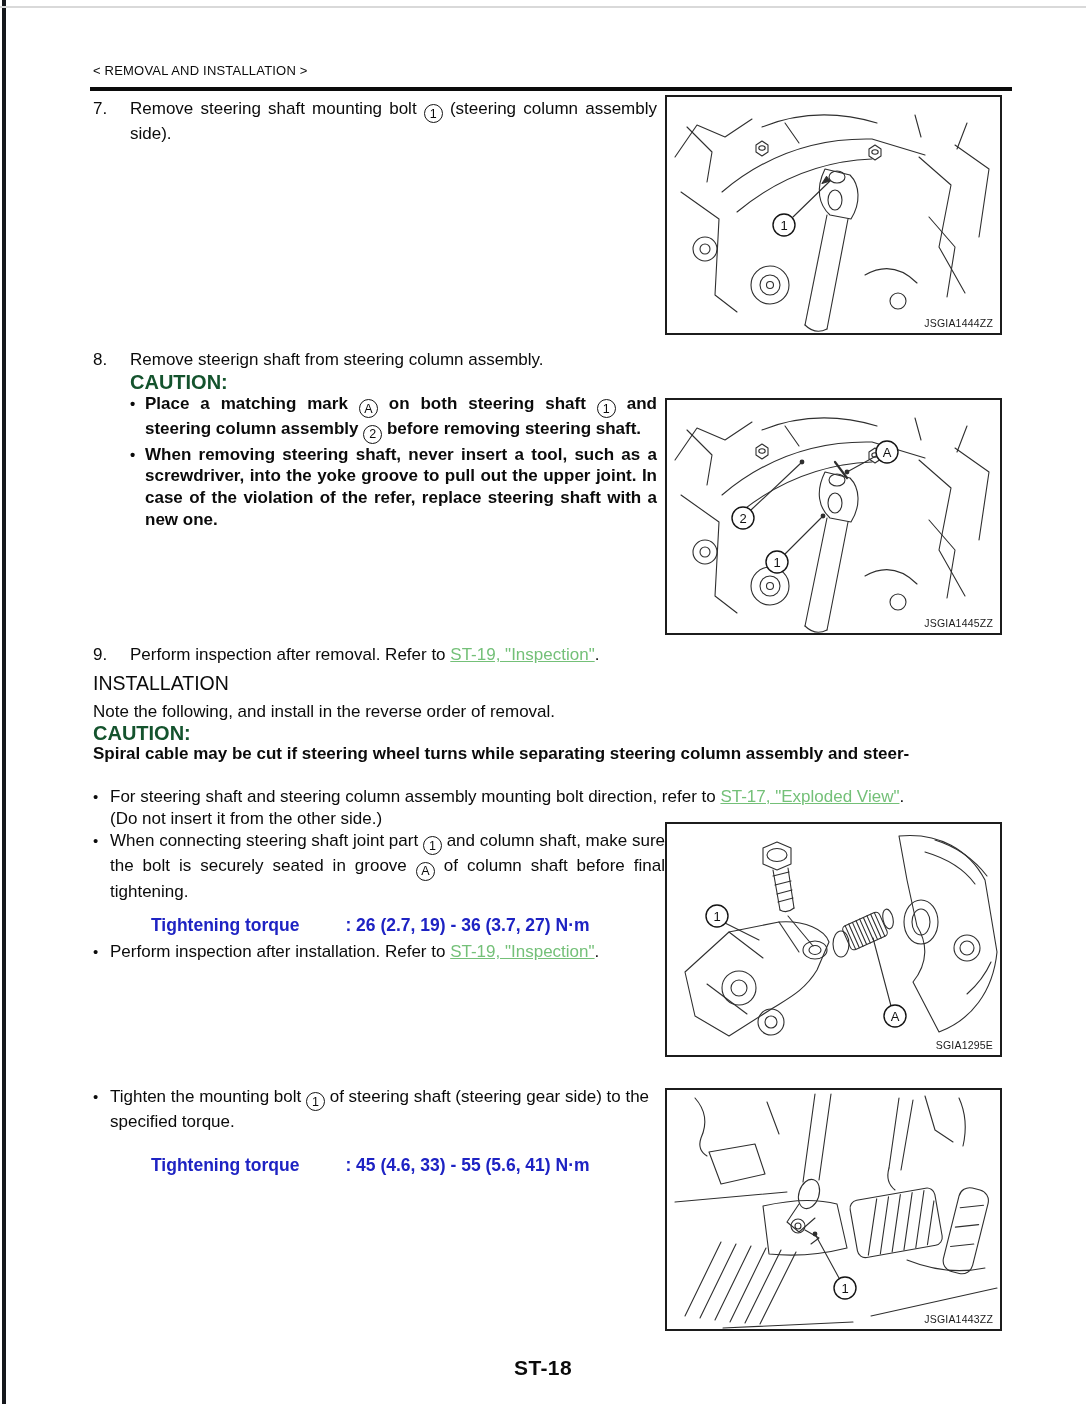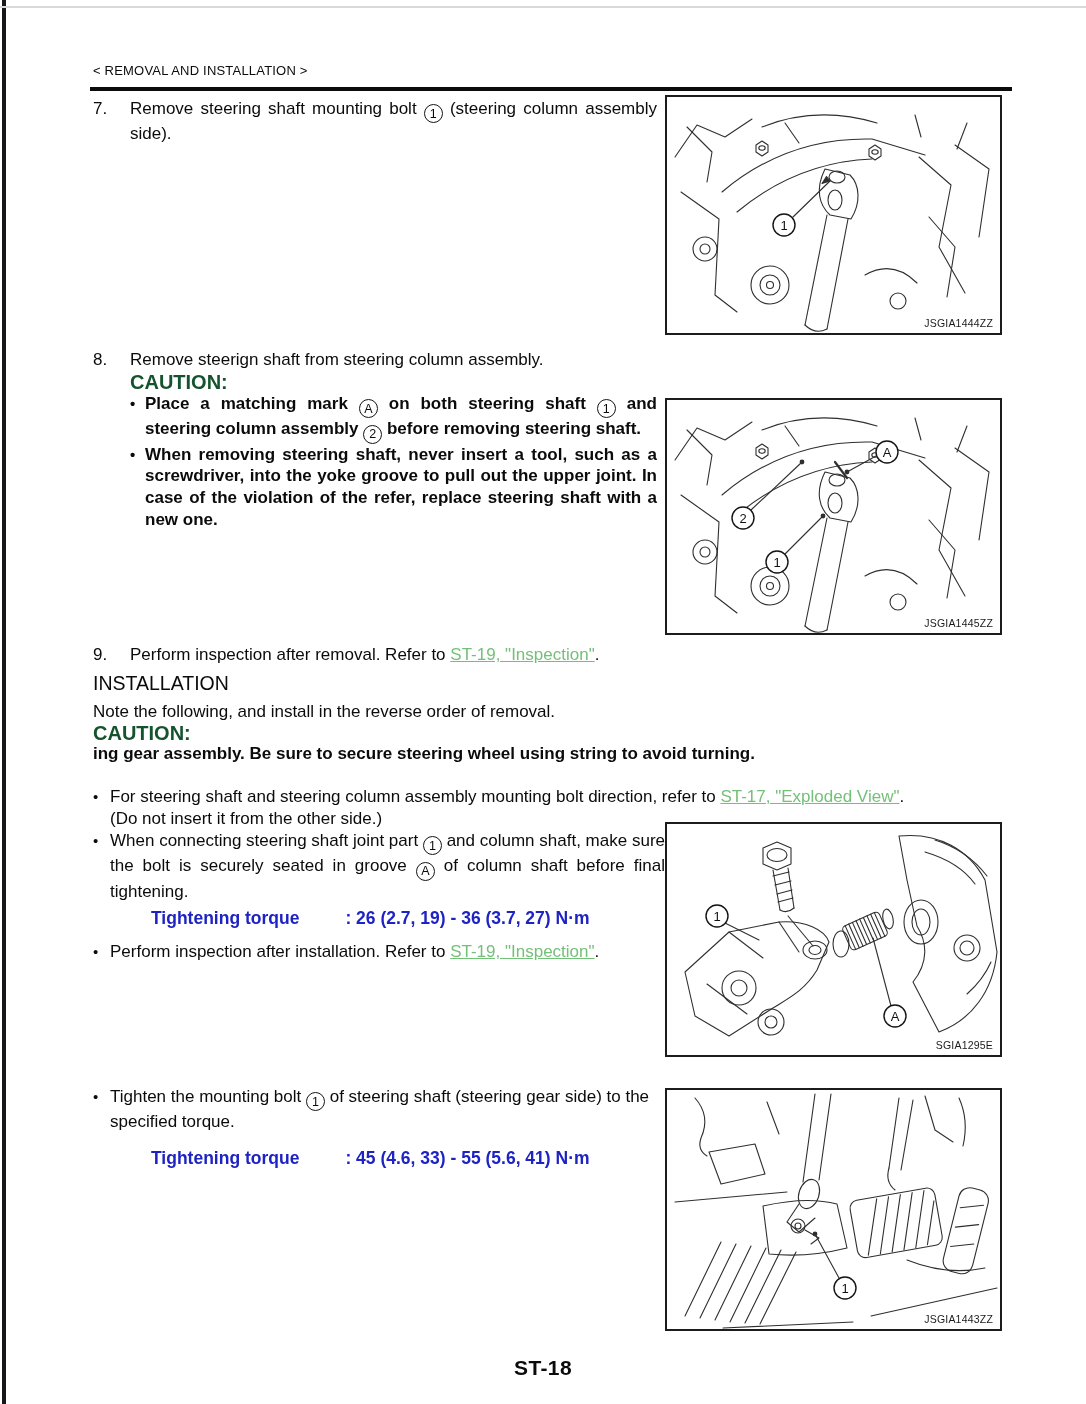--- a/index.html
+++ b/index.html
@@ -34,21 +34,21 @@
   .bold{font-weight:bold;}
 
   .blist .brow{display:flex;}
   .blist .bm{width:15px;flex:none;font-size:15px;line-height:22px;}
   .ilist .bm{width:17px;flex:none;font-size:15px;line-height:22px;}
   .brow{display:flex;}
   .brow .btx{flex:1;}
 
   a.doclink{color:#74c078;text-decoration:underline;cursor:pointer;}
 
-  .torque{font-weight:bold;color:#1e23c3;font-size:17.5px;display:flex;}
+  .torque{font-weight:bold;color:#1e23c3;font-size:17.5px;display:flex;margin-top:7px;}
   .torque .tlabel{margin-right:46px;}
 
   .circ{
     display:inline-flex;align-items:center;justify-content:center;
     width:19px;height:19px;border:1.4px solid #141414;border-radius:50%;
     font-size:12.5px;font-weight:normal;line-height:1;vertical-align:-3.5px;
     background:#fff;box-sizing:border-box;
   }
 
   .figure{
@@ -194,21 +194,21 @@
 
   <div class="abs body-txt step" style="left:93px;top:644px;width:700px;">
     <span class="num">9.</span>
     <span class="stx"><span>Perform inspection after removal. Refer to </span><a class="doclink">ST-19, "Inspection"</a><span>.</span></span>
   </div>
 
   <div class="abs" style="left:93px;top:672px;font-size:19.5px;">INSTALLATION</div>
   <div class="abs body-txt" style="left:93px;top:701px;width:920px;">Note the following, and install in the reverse order of removal.</div>
   <div class="abs caution" style="left:93px;top:722px;">CAUTION:</div>
   <div class="abs body-txt bold" style="left:93px;top:743px;width:922px;">
-    <span style="display:block;">ing gear assembly. Be sure to secure steering wheel using string to avoid turning.</span>
+    <span style="display:block;">Spiral cable may be cut if steering wheel turns while separating steering column assembly and steer-</span>
   </div>
 
   <div class="abs body-txt ilist" style="left:93px;top:786px;width:925px;">
     <div class="brow">
       <span class="bm">•</span>
       <span class="btx"><span>For steering shaft and steering column assembly mounting bolt direction, refer to </span><a class="doclink">ST-17, "Exploded View"</a><span>.</span><span style="display:block;">(Do not insert it from the other side.)</span></span>
     </div>
   </div>
 
   <div class="abs body-txt ilist" style="left:93px;top:830px;width:572px;">

